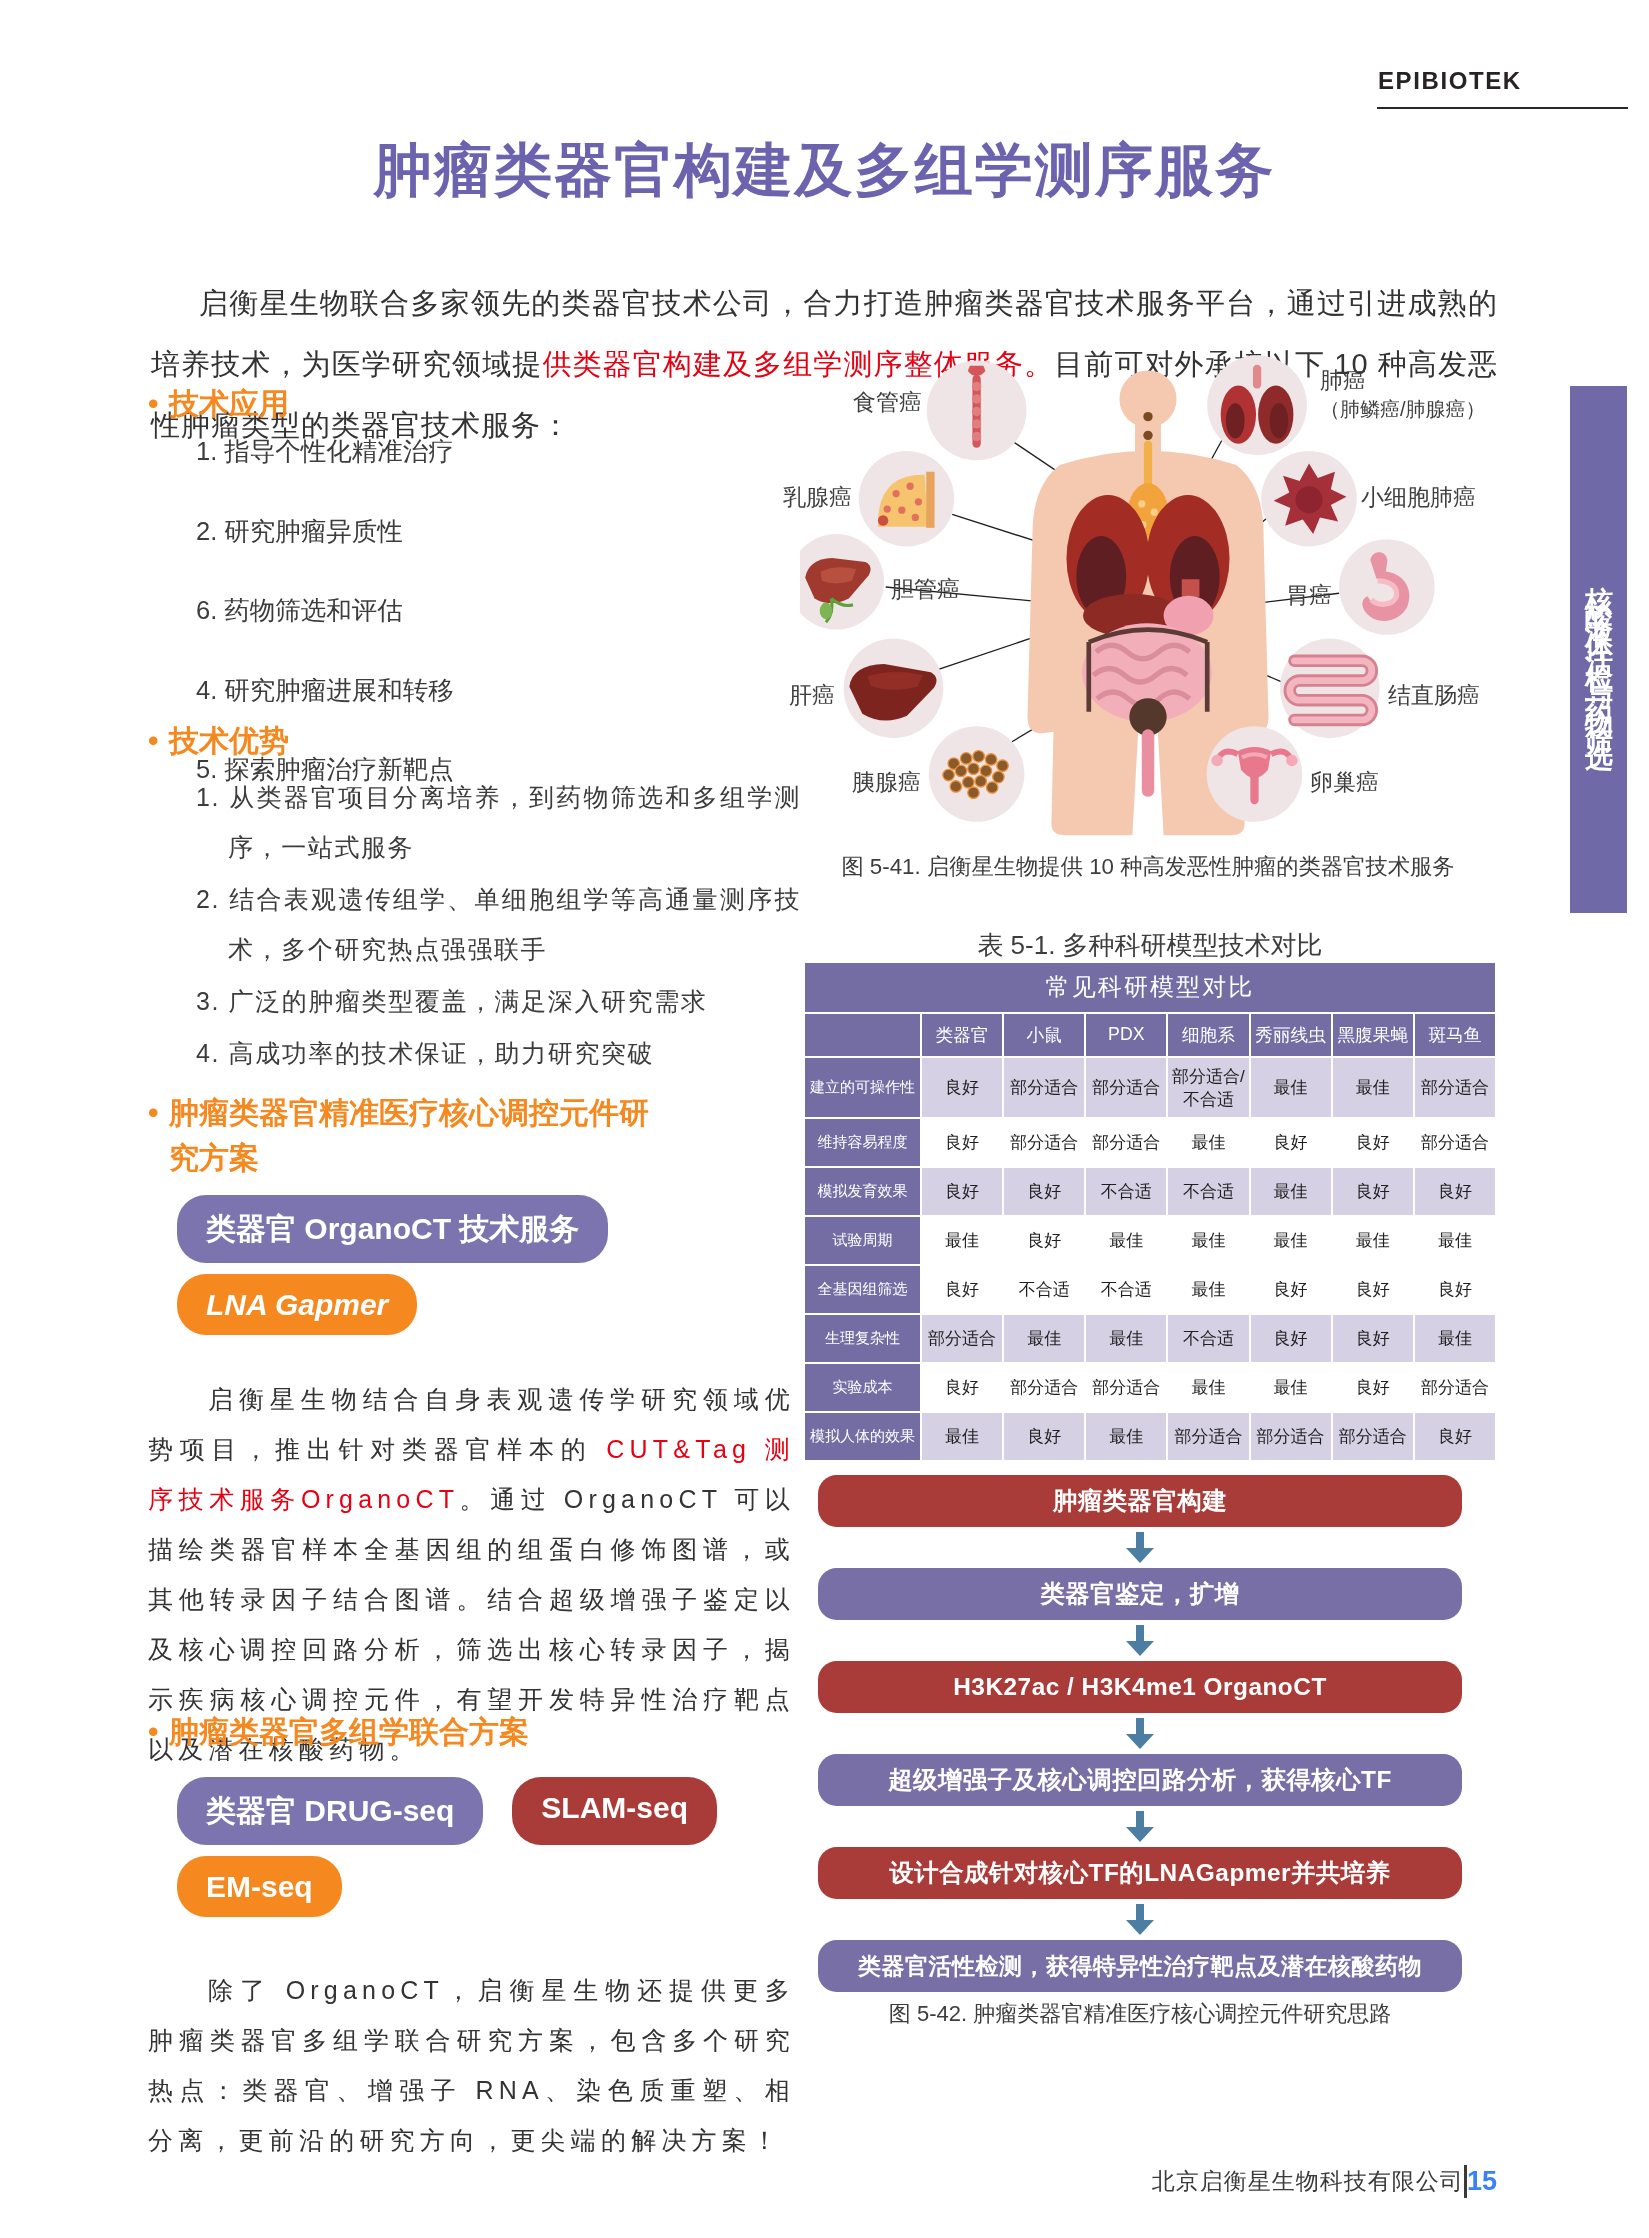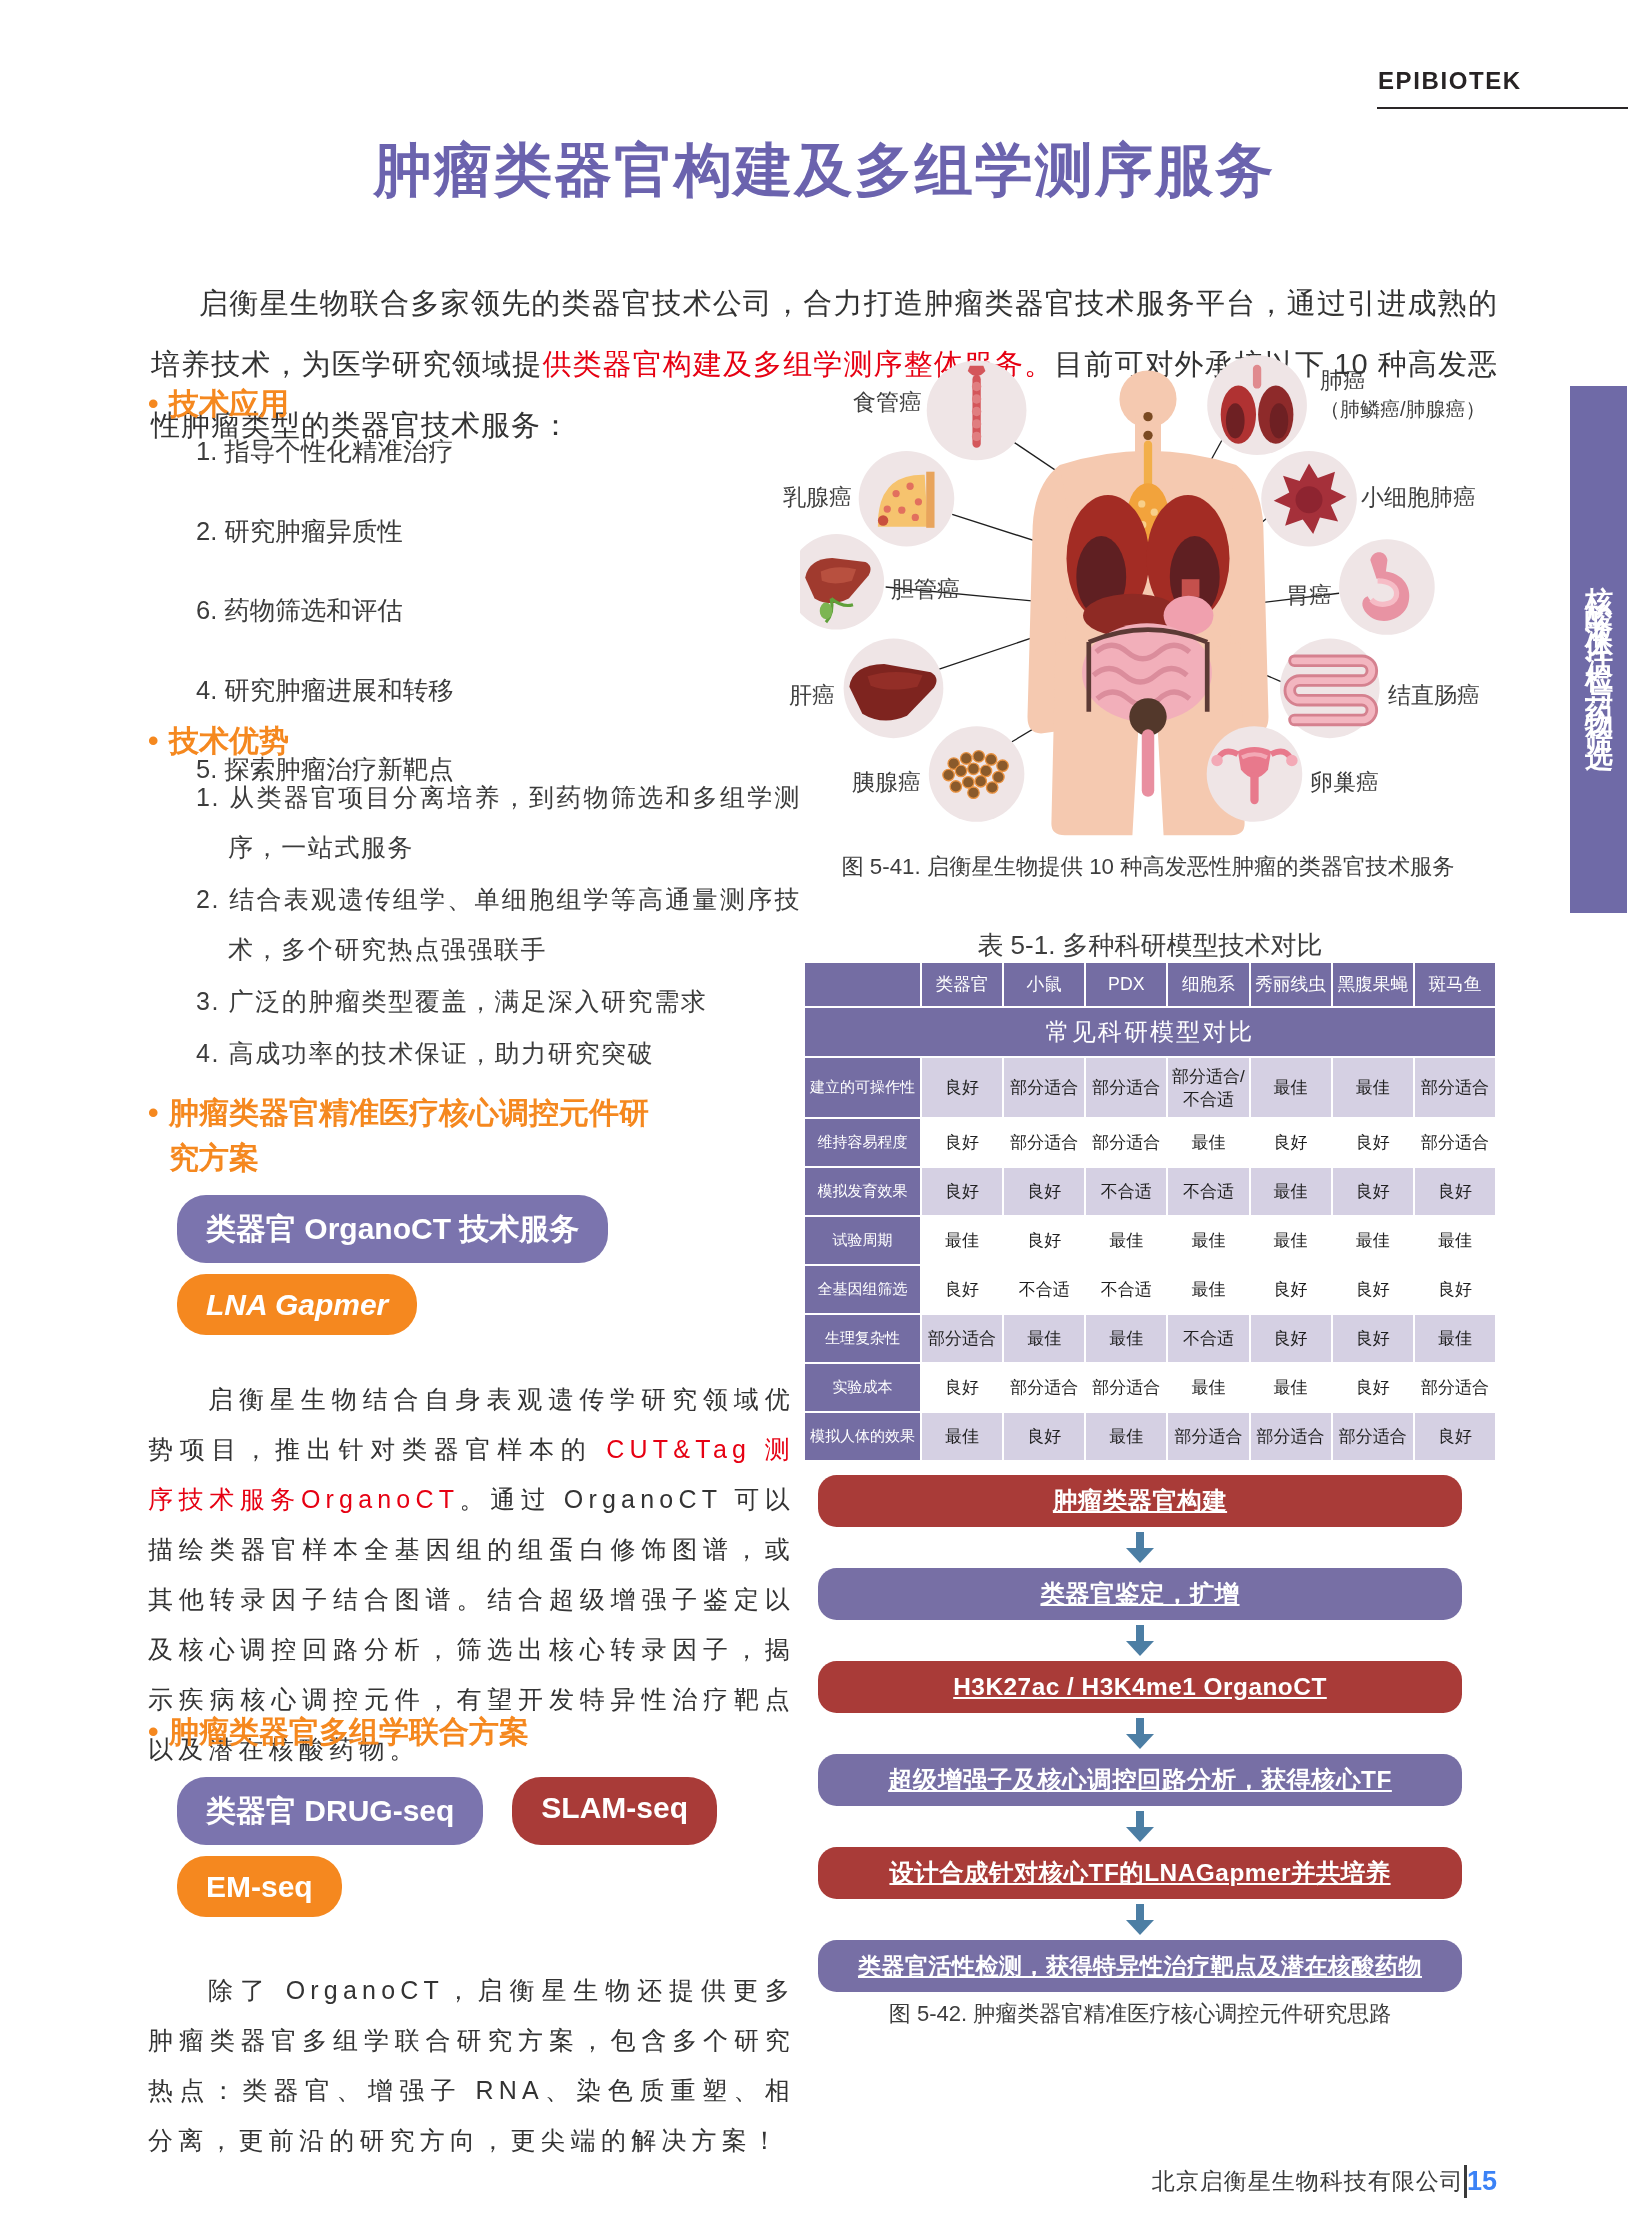--- a/index.html
+++ b/index.html
@@ -55,21 +55,21 @@
   .t-banner{background:#746da3;color:#fff;font-size:24px;font-weight:bold;letter-spacing:2.1px;
             padding:8.3px 0;text-align:center;}
   .t-col{background:#746da3;color:#fff;font-size:17.7px;padding:9.4px 1px;text-align:center;}
   .t-rowlab{background:#746da3;color:#fff;font-size:15px;padding:14px 1px;text-align:center;}
   td.val{font-size:17px;color:#1f1f1f;text-align:center;padding:6.2px 2.1px;}
   tr.odd td.val{background:#d5d0e3;}
   tr.even td.val{background:#ffffff;}
   
   .flow{position:absolute;left:818px;top:1475px;width:644px;}
   .flow-box{height:52px;border-radius:18.7px;display:flex;align-items:center;justify-content:center;
-            color:#fff;font-weight:bold;font-size:24.4px;letter-spacing:0.5px;white-space:nowrap;text-decoration:underline;}
+            color:#fff;font-weight:bold;font-size:24.4px;letter-spacing:0.5px;white-space:nowrap;}
   .flow-red{background:#a93b38;}
   .flow-purple{background:#776fa5;}
   .flow-arrow{height:41px;display:flex;flex-direction:column;align-items:center;justify-content:center;}
   .flow-arrow .stem{width:8.3px;height:16.6px;background:#4c7ea4;}
   .flow-arrow .head{width:0;height:0;border-left:14px solid transparent;
                     border-right:14px solid transparent;border-top:15.6px solid #4c7ea4;}
   .flow-caption{position:absolute;left:818px;top:1999px;width:644px;text-align:center;
                 font-size:22px;color:#3d3d3d;}
   
   .side-tab{position:absolute;left:1570px;top:386px;width:57px;height:527px;background:#6f6aa7;
@@ -292,32 +292,32 @@
         <col>
         <col>
         <col>
         <col>
         <col>
         <col>
         <col>
     </colgroup>
     <tbody>
         <tr>
+          <th class="t-banner" colspan="8">常见科研模型对比</th>
+        </tr>
+    <tr>
       <th class="t-col"></th>
       <th class="t-col">类器官</th>
       <th class="t-col">小鼠</th>
       <th class="t-col">PDX</th>
       <th class="t-col">细胞系</th>
       <th class="t-col">秀丽线虫</th>
       <th class="t-col">黑腹果蝇</th>
       <th class="t-col">斑马鱼</th>
     </tr>
-    <tr>
-          <th class="t-banner" colspan="8">常见科研模型对比</th>
-        </tr>
     <tr class="odd">
       <th class="t-rowlab">建立的可操作性</th>
       <td class="val">良好</td>
       <td class="val">部分适合</td>
       <td class="val">部分适合</td>
       <td class="val">部分适合/不合适</td>
       <td class="val">最佳</td>
       <td class="val">最佳</td>
       <td class="val">部分适合</td>
     </tr>

